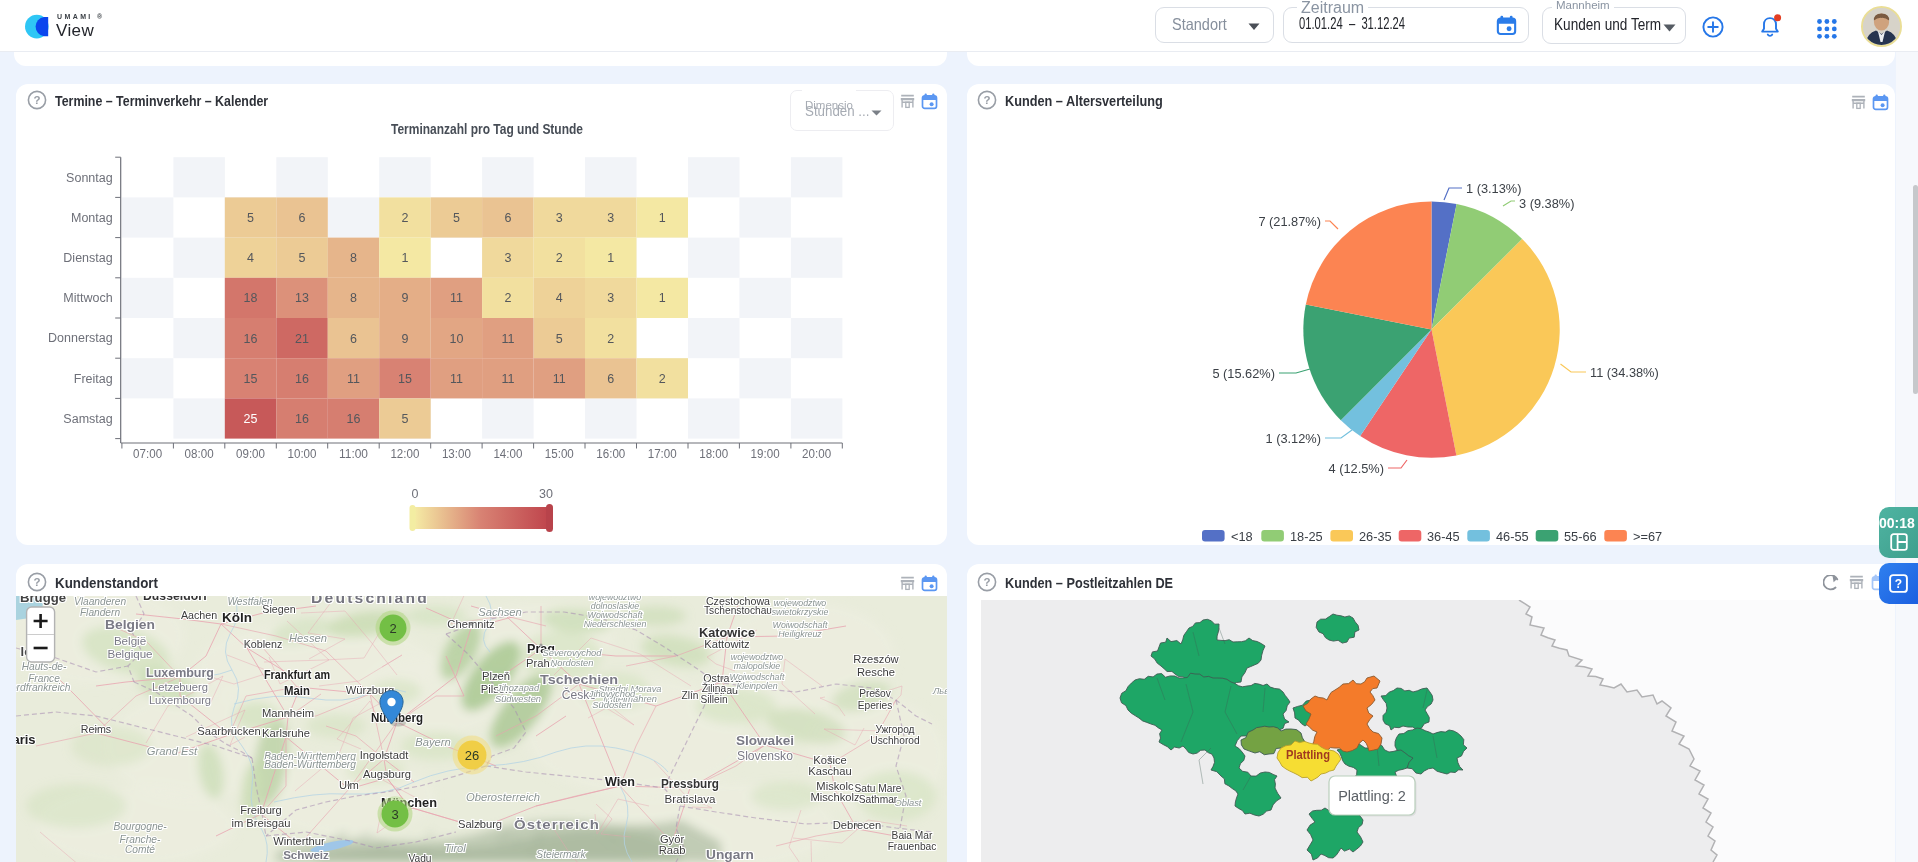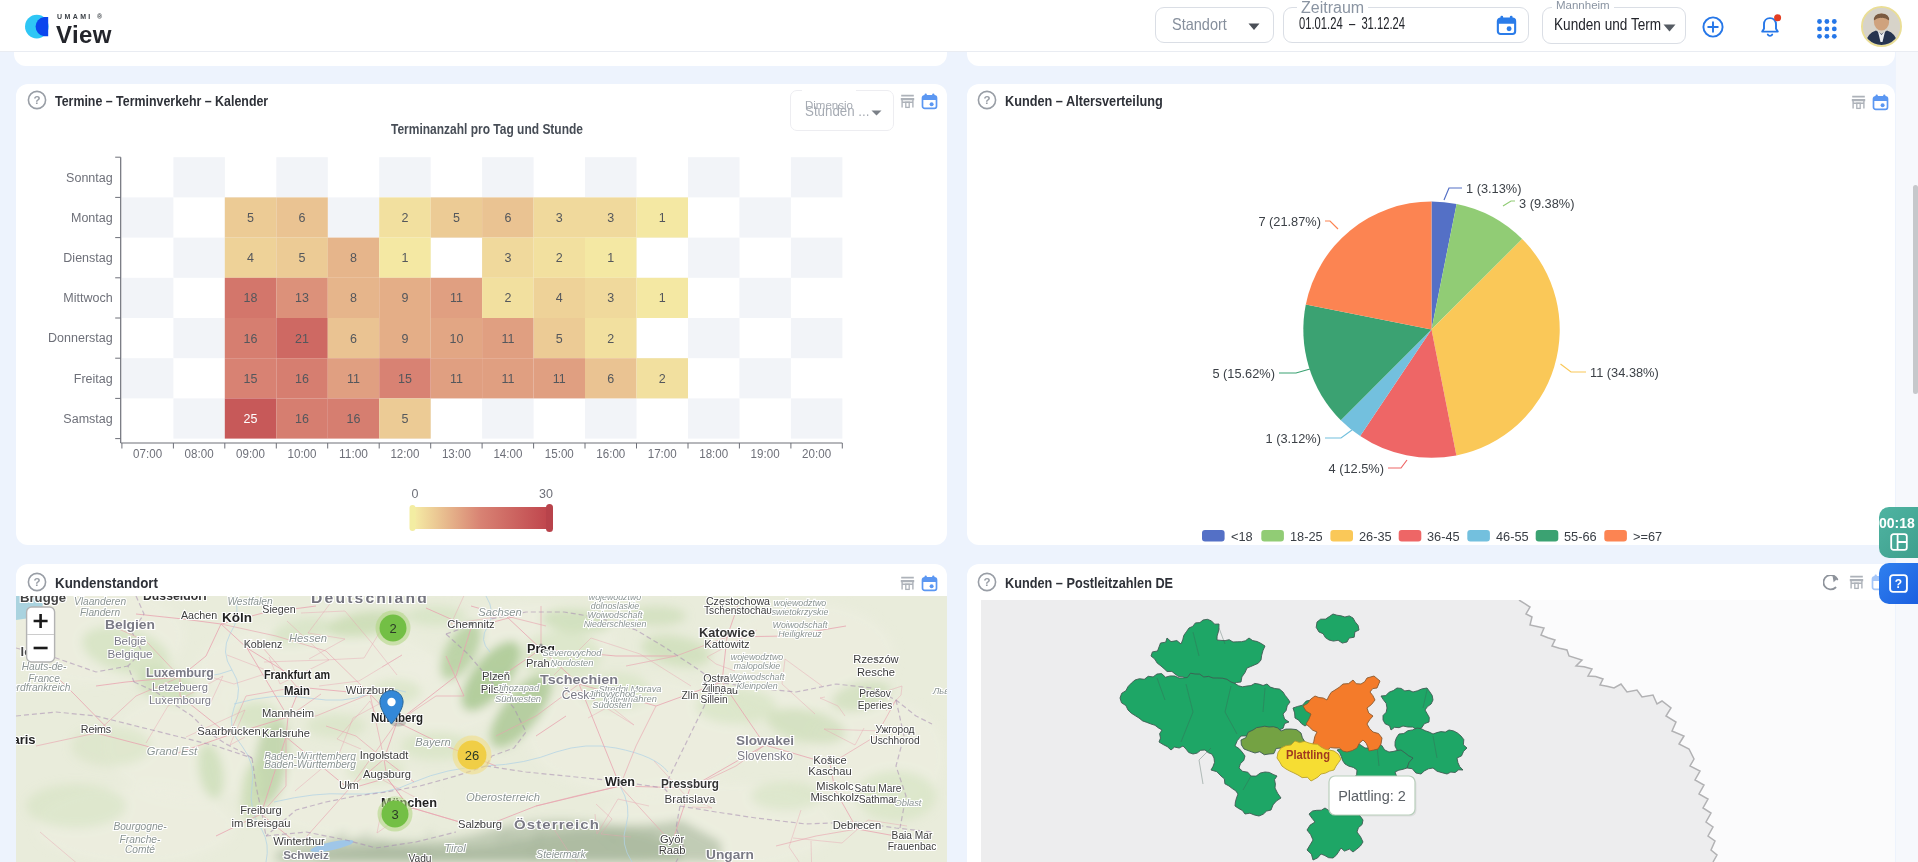--- a/index.html
+++ b/index.html
@@ -1,19 +1,19 @@
 <!DOCTYPE html>
 <html><head><meta charset="utf-8"><style>html,body{margin:0;padding:0;width:1918px;height:862px;overflow:hidden;background:#edf3fd;font-family:"Liberation Sans",sans-serif;-webkit-font-smoothing:antialiased}div,svg{box-sizing:border-box}</style></head><body>
 <div style="position:absolute;left:0;top:0;width:1918px;height:52px;background:#fff;border-bottom:1px solid #e9ecf2"></div>
 <svg style="position:absolute;left:24px;top:13px" width="30" height="27" viewBox="0 0 30 27">
     <circle cx="12.8" cy="13.6" r="11.8" fill="#2ec6f5"></circle>
     <path d="M20 3.9 A 9.8 9.8 0 0 0 20 23.3 L 24.2 23.3 L 24.2 3.9 Z" fill="#0b46ee"></path>
   </svg>
 <div style="position:absolute;left:57px;top:12.5px;font-size:7px;font-weight:bold;letter-spacing:2.4px;color:#3b4046">UMAMI ®</div>
-<div style="position:absolute;left:56px;top:21px;font-size:24px;font-weight:bold;letter-spacing:0.4px;color:#23252b">View</div>
+<div style="position:absolute;left:56px;top:21px;font-size:17px;font-weight:normal;letter-spacing:0.4px;color:#23252b">View</div>
 <div style="position:absolute;left:1155px;top:7px;width:119px;height:36px;border:1px solid #dadee5;border-radius:9px;background:#fff"></div>
 <div style="position:absolute;left:1172px;top:15px;font-size:16.5px;color:#868f9c;transform:scaleX(0.88);transform-origin:0 50%">Standort</div>
 <svg style="position:absolute;left:1248px;top:23px" width="12" height="8" viewBox="0 0 12 8">
     <path d="M0.5 0.5 L11.5 0.5 L6 7 Z" fill="#4a4f57"></path>
   </svg>
 <div style="position:absolute;left:1283px;top:7px;width:246px;height:36px;border:1px solid #dadee5;border-radius:9px;background:#fff"></div>
 <div style="position:absolute;left:1297px;top:-1px;font-size:16px;color:#8a94a2;background:#fff;padding:0 4px">Zeitraum</div>
 <div style="position:absolute;left:1299px;top:14px;font-size:17px;color:#23252b;transform:scaleX(0.66);transform-origin:0 50%;white-space:nowrap">01.01.24&nbsp; –&nbsp; 31.12.24</div>
 <svg style="position:absolute;left:1496px;top:15px;opacity:1.0" width="21" height="21" viewBox="0 0 17 17">
     <rect x="1.5" y="2.8" width="14" height="12.6" rx="2.2" fill="none" stroke="#2b7ce9" stroke-width="1.7"></rect>

